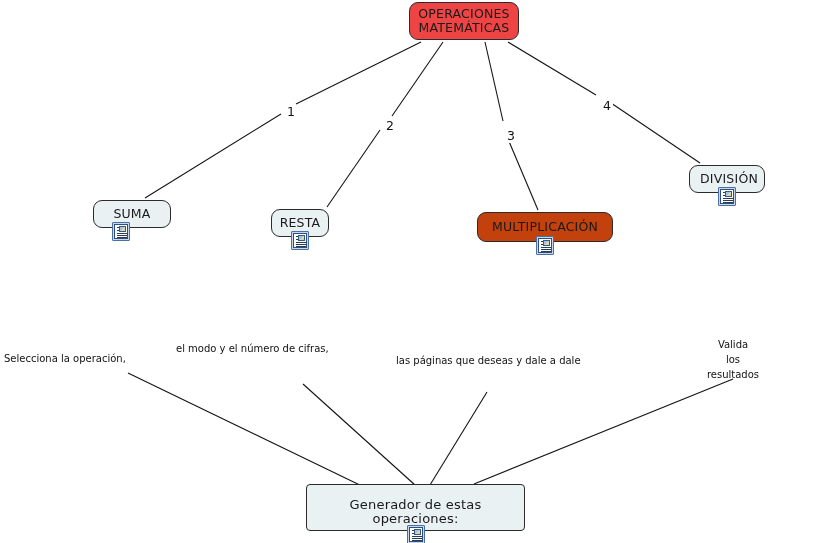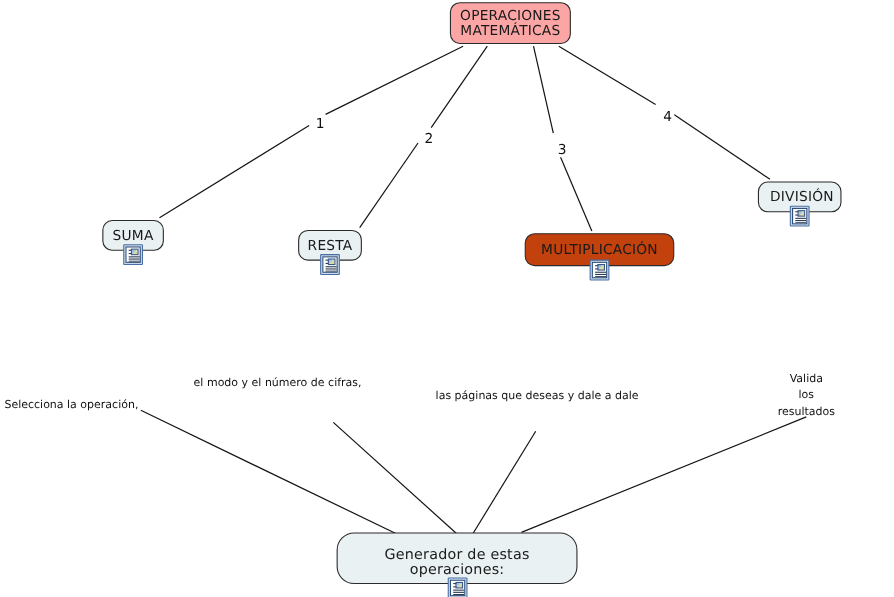--- a/index.html
+++ b/index.html
@@ -43,21 +43,21 @@
     justify-content: center;
     text-align: center;
     color: #1a1a1a;
     font-size: 12.5px;
     line-height: 14px;
     letter-spacing: 0.2px;
     white-space: pre-line;
     padding: 2px 8px;
   }
   .node.big {
-    border-radius: 16px;
+    border-radius: 4px;
     font-size: 13px;
     align-items: flex-start;
     padding-top: 13px;
   }
 
   
   .edge-label {
     position: absolute;
     font-size: 12.5px;
     color: #111111;
@@ -134,23 +134,23 @@
       <line x1="508" y1="139" x2="538" y2="210" stroke="#141414"></line>
       <line x1="508" y1="42" x2="596" y2="95" stroke="#141414"></line>
       <line x1="611" y1="103" x2="700" y2="163" stroke="#141414"></line>
       <line x1="128" y1="373" x2="366" y2="488" stroke="#141414"></line>
       <line x1="303" y1="384" x2="415" y2="485" stroke="#141414"></line>
       <line x1="487" y1="392" x2="430" y2="485" stroke="#141414"></line>
       <line x1="733" y1="379" x2="474" y2="484" stroke="#141414"></line>
     </svg>
 
   <div id="nodes-layer">
-      <div class="node" style="left: 409px; top: 2px; width: 110px; height: 38px; background: #fca5a5; border-color: rgb(43, 43, 43);"><span>OPERACIONES
+      <div class="node" style="left: 409px; top: 2px; width: 110px; height: 38px; background: #ef4444; border-color: rgb(43, 43, 43);"><span>OPERACIONES
 MATEMÁTICAS</span></div>
-      <div class="node" style="left: 93px; top: 200px; width: 56px; height: 28px; background: rgb(234, 241, 243); border-color: rgb(43, 43, 43);"><span>SUMA</span></div>
+      <div class="node" style="left: 93px; top: 200px; width: 78px; height: 28px; background: rgb(234, 241, 243); border-color: rgb(43, 43, 43);"><span>SUMA</span></div>
       <div class="res-icon" title="suma" style="left: 112px; top: 222px;">
         <div class="page">
           <div class="bar b1"></div>
           <div class="bar b2"></div>
           <div class="bar b3"></div>
           <div class="bar b4"></div>
           <div class="bar b5"></div>
           <div class="thumb"></div>
         </div>
       </div>
@@ -199,21 +199,21 @@
         </div>
       </div>
     </div>
   <div id="labels-layer">
       <div class="edge-label" style="left: 285px; top: 105px;">1</div>
       <div class="edge-label" style="left: 384px; top: 119px;">2</div>
       <div class="edge-label" style="left: 505px; top: 129px;">3</div>
       <div class="edge-label" style="left: 601px; top: 99px;">4</div>
     </div>
   <div id="annotations-layer">
-      <div class="free-text" style="left: 4px; top: 361px;">Selecciona la operación,</div>
+      <div class="free-text" style="left: 4px; top: 351px;">Selecciona la operación,</div>
       <div class="free-text" style="left: 176px; top: 341px;">el modo y el número de cifras,</div>
       <div class="free-text" style="left: 396px; top: 353px;">las páginas que deseas y dale a dale</div>
       <div class="free-text center" style="left: 733px; top: 337px; transform: translateX(-50%);">Valida
 los
 resultados</div>
     </div>
 
 </div>
 
 </body></html>

